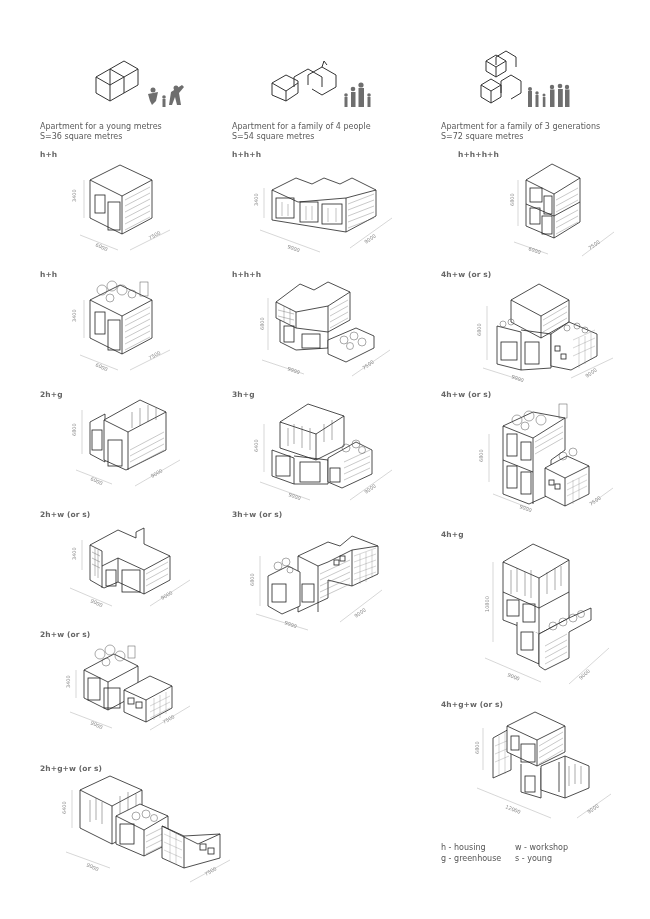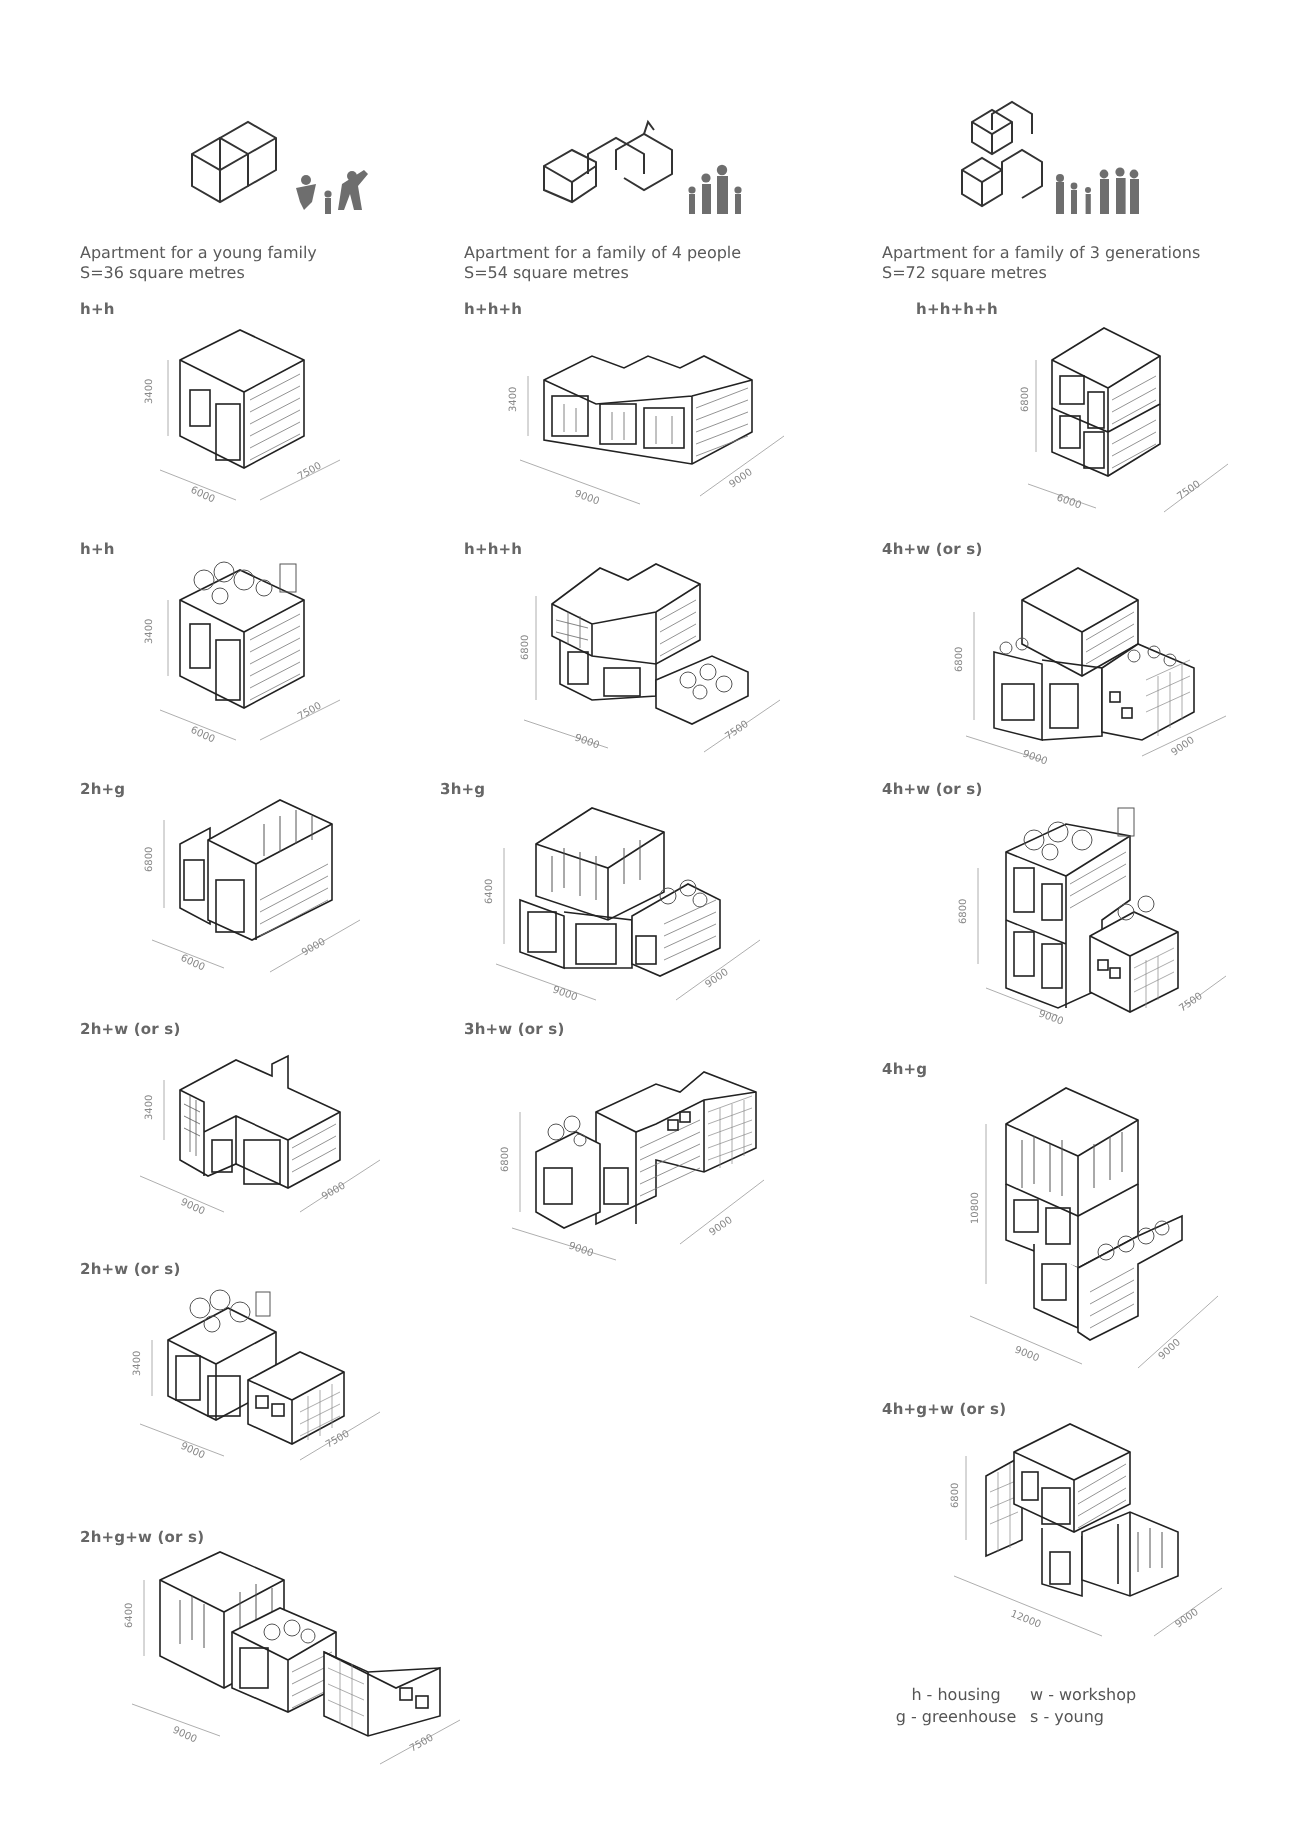--- a/index.html
+++ b/index.html
@@ -7,21 +7,21 @@
     body { position: relative; font-family: "DejaVu Sans", sans-serif; color: #555; }
     .col-header { position: absolute; width: 200px; }
     .col-header .icon-area { position: absolute; top: 0; left: 0; width: 200px; height: 70px; }
     .col-header .title { position: absolute; top: 77px; left: 0; font-size: 8px; line-height: 10px; color: #5a5a5a; white-space: nowrap; }
     .cell { position: absolute; }
     .cell .label { position: absolute; top: 0; left: 0; font-size: 7.5px; color: #666; white-space: nowrap; letter-spacing: 0.1px; font-weight: bold; }
     .cell svg { position: absolute; left: 0; top: 0; overflow: visible; }
     .dim { font-size: 5px; fill: #888; font-family: "DejaVu Sans", sans-serif; }
     .legend { position: absolute; left: 441px; top: 842px; font-size: 8px; color: #555; line-height: 11px; }
     .legend .row { display: flex; }
-    .legend .k { width: 74px; white-space: nowrap; text-align: center; }
+    .legend .k { width: 74px; white-space: nowrap; }
   </style>
 </head>
 <body>
 
 <div class="col-header" style="left:40px; top:45px;">
   <div class="icon-area">
     <svg width="200" height="70" viewBox="0 0 200 70">
       <g fill="none" stroke="#333" stroke-width="1">
         <path d="M56,48 L56,32 L70,24 L84,32 L84,48 L70,56 Z"></path>
         <path d="M56,32 L70,40 L84,32 M70,40 L70,56"></path>
@@ -32,21 +32,21 @@
         <circle cx="113" cy="45" r="2.5"></circle>
           <path d="M108,49 L118,47 L116,56 L112,60 L110,56 Z"></path>
         <circle cx="124" cy="52" r="1.8"></circle>
           <rect x="122.5" y="54" width="3" height="8"></rect>
         <circle cx="136" cy="43" r="2.5"></circle>
           <path d="M131,47 L142,40 L144,42 L139,48 L141,60 L137,60 L135,52 L132,60 L129,60 Z"></path>
       </g>
     </svg>
   </div>
   <div class="title">
-    <div>Apartment for a young family</div>
+    <div>Apartment for a young metres</div>
     <div>S=36 square metres</div>
   </div>
 </div>
 
 <div class="col-header" style="left:232px; top:45px;">
   <div class="icon-area">
     <svg width="200" height="70" viewBox="0 0 200 70">
       <g fill="none" stroke="#333" stroke-width="1">
         <path d="M40,50 L40,38 L54,30 L66,36 L66,48 L54,56 Z"></path>
         <path d="M40,38 L54,46 L66,38 M54,46 L54,56"></path>
@@ -323,21 +323,21 @@
     </g>
     <g stroke="#999" stroke-width="0.4" fill="none">
         <path d="M36,28 L36,80 M30,90 L72,104 M120,106 L158,80"></path>
       </g>
     <text class="dim" x="32" y="60" transform="rotate(-90 32 60)">6800</text>
     <text class="dim" x="55" y="100" transform="rotate(20 55 100)">9000</text>
     <text class="dim" x="132" y="100" transform="rotate(-35 132 100)">7500</text>
   </svg>
 </div>
 
-<div class="cell" style="left:220px; top:390px; width:180px; height:115px;">
+<div class="cell" style="left:232px; top:390px; width:180px; height:115px;">
   <div class="label">3h+g</div>
   <svg width="180" height="115">
     <g fill="none" stroke="#222" stroke-width="0.8">
       <path d="M48,32 L76,14 L112,26 L112,56 L84,70 L48,58 Z" fill="#fff"></path>
       <path d="M48,32 L84,44 L112,26 M84,44 L84,70"></path>
       <g stroke="#555" stroke-width="0.5">
           <path d="M56,38 L56,56 M62,34 L62,54 M70,36 L70,58 M78,38 L78,60 M92,34 L92,52 M100,30 L100,50"></path>
         </g>
       <path d="M40,60 L40,86 L62,94 L62,68 Z" fill="#fff"></path>
       <path d="M62,66 L96,70 L96,94 L62,94"></path>

